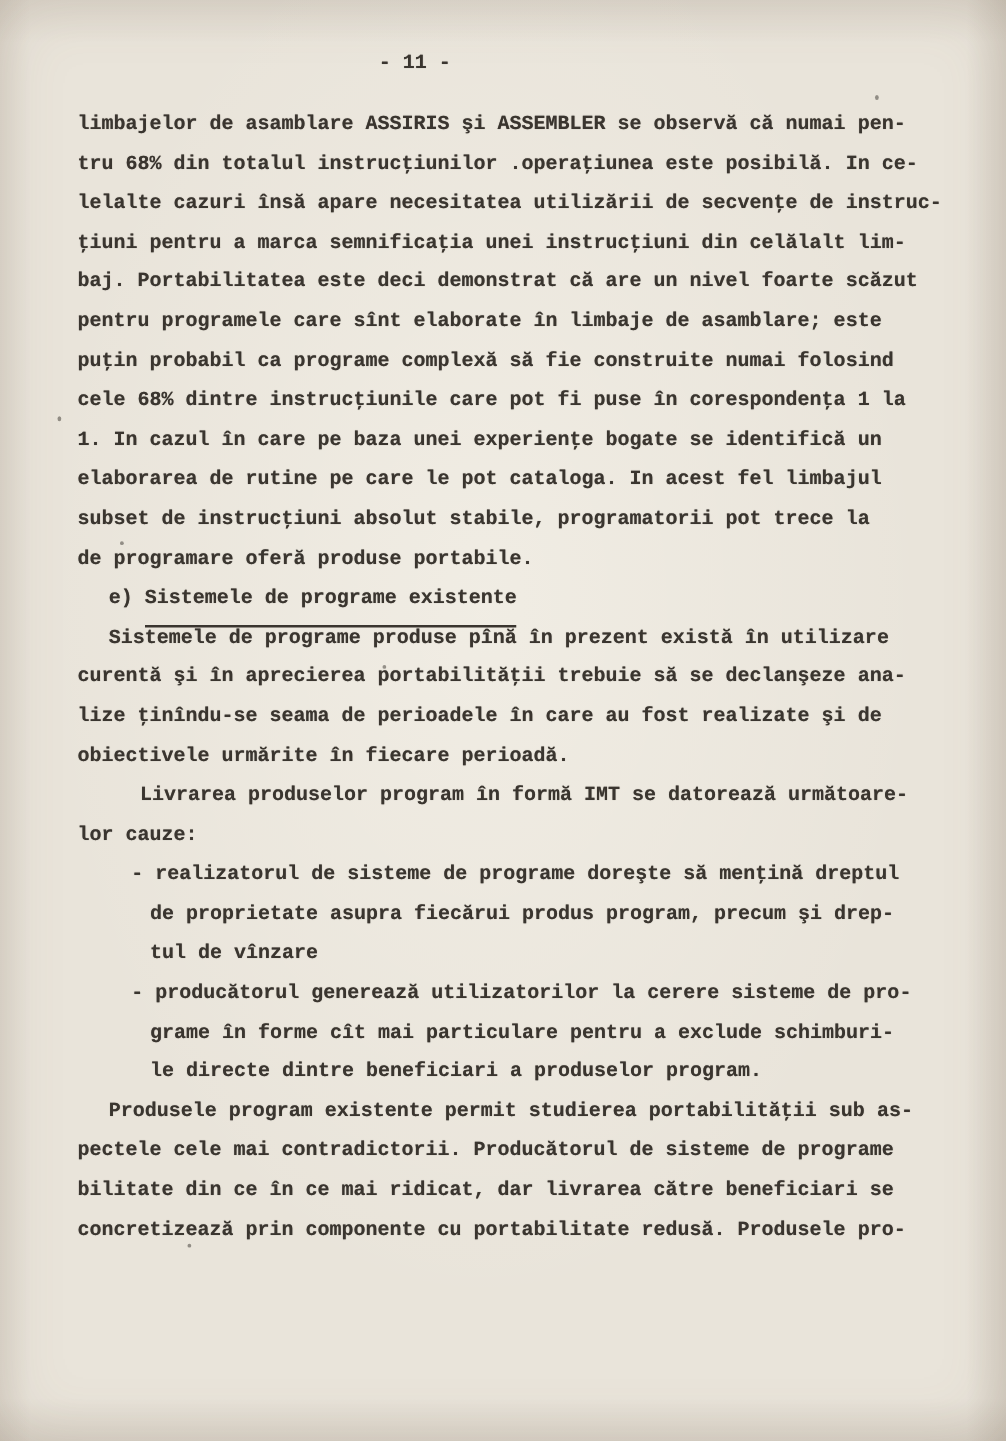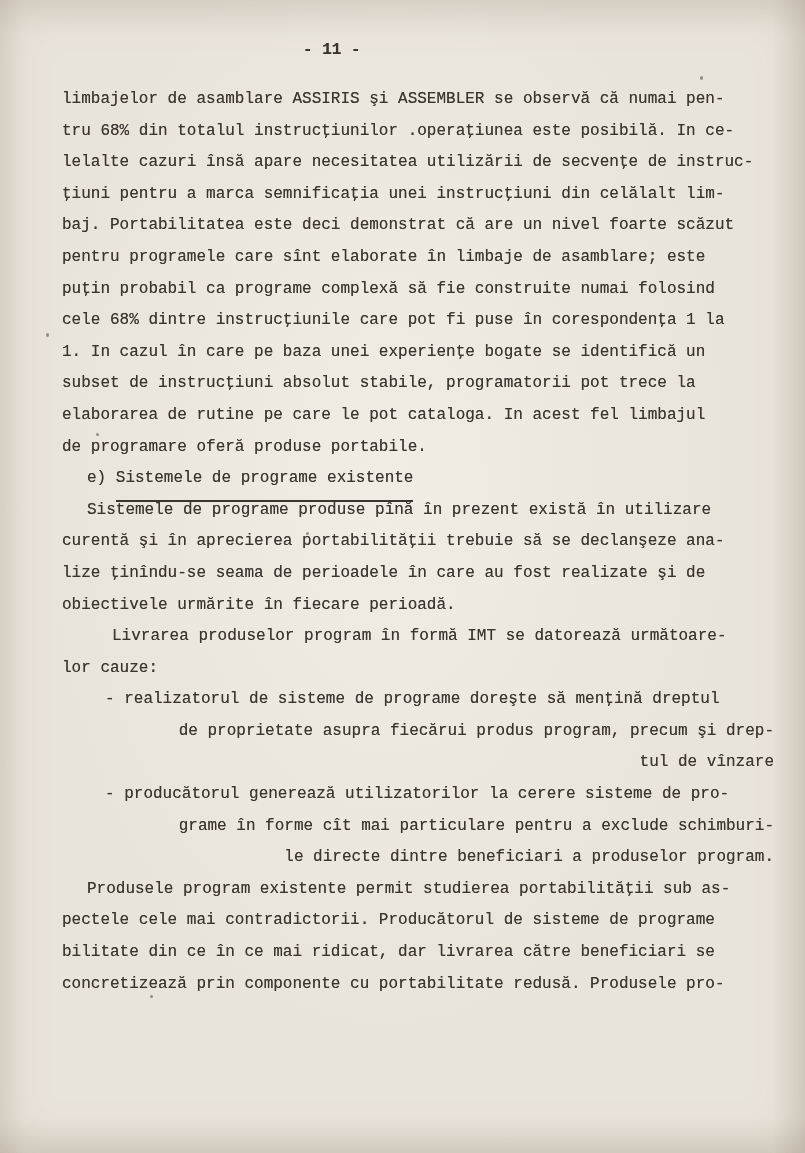--- a/index.html
+++ b/index.html
@@ -33,33 +33,33 @@
     white-space: pre;
     text-shadow: 0 0 0.6px rgba(58,53,47,0.65);
     text-align: center;
   }
   .doc-body {
     position: absolute;
     left: 62px;
     top: 84px;
     width: 712px;
     font-size: 16px;
-    font-weight: normal;
+    font-weight: bold;
     text-shadow: 0 0 0.6px rgba(58,53,47,0.65);
   }
   .line {
     height: 31.6px;
     line-height: 31.6px;
     white-space: pre;
   }
   .m0 { margin-left: 0; }
   .m1 { margin-left: 25px; }   
   .m2 { margin-left: 50px; }   
   .mb { margin-left: 43px; }   
-  .mc { margin-left: 58px; text-align: right; }   
+  .mc { margin-left: 58px; }   
   .u {
     border-bottom: 2px solid currentColor;
     padding-bottom: 13px;
   }
   .artifact {
     position: absolute;
     background: rgba(58, 53, 47, 0.5);
     border-radius: 50%;
   }
   .a1 { left: 700px; top: 76px;  width: 3px; height: 4px; }
@@ -77,22 +77,22 @@
   <div class="doc-body" id="doc-body">
       <div class="line m0">limbajelor de asamblare ASSIRIS şi ASSEMBLER se observă că numai pen-</div>
       <div class="line m0">tru 68% din totalul instrucţiunilor .operaţiunea este posibilă. In ce-</div>
       <div class="line m0">lelalte cazuri însă apare necesitatea utilizării de secvenţe de instruc-</div>
       <div class="line m0">ţiuni pentru a marca semnificaţia unei instrucţiuni din celălalt lim-</div>
       <div class="line m0">baj. Portabilitatea este deci demonstrat că are un nivel foarte scăzut</div>
       <div class="line m0">pentru programele care sînt elaborate în limbaje de asamblare; este</div>
       <div class="line m0">puţin probabil ca programe complexă să fie construite numai folosind</div>
       <div class="line m0">cele 68% dintre instrucţiunile care pot fi puse în corespondenţa 1 la</div>
       <div class="line m0">1. In cazul în care pe baza unei experienţe bogate se identifică un</div>
+      <div class="line m0">elaborarea de rutine pe care le pot cataloga. In acest fel limbajul</div>
       <div class="line m0">subset de instrucţiuni absolut stabile, programatorii pot trece la</div>
-      <div class="line m0">elaborarea de rutine pe care le pot cataloga. In acest fel limbajul</div>
       <div class="line m0">de programare oferă produse portabile.</div>
       <div class="line m1"><span>e) </span><span class="u">Sistemele de programe existente</span></div>
       <div class="line m1">Sistemele de programe produse pînă în prezent există în utilizare</div>
       <div class="line m0">curentă şi în aprecierea portabilităţii trebuie să se declanşeze ana-</div>
       <div class="line m0">lize ţinîndu-se seama de perioadele în care au fost realizate şi de</div>
       <div class="line m0">obiectivele urmărite în fiecare perioadă.</div>
       <div class="line m2">Livrarea produselor program în formă IMT se datorează următoare-</div>
       <div class="line m0">lor cauze:</div>
       <div class="line mb">- realizatorul de sisteme de programe doreşte să menţină dreptul</div>
       <div class="line mc">de proprietate asupra fiecărui produs program, precum şi drep-</div>

